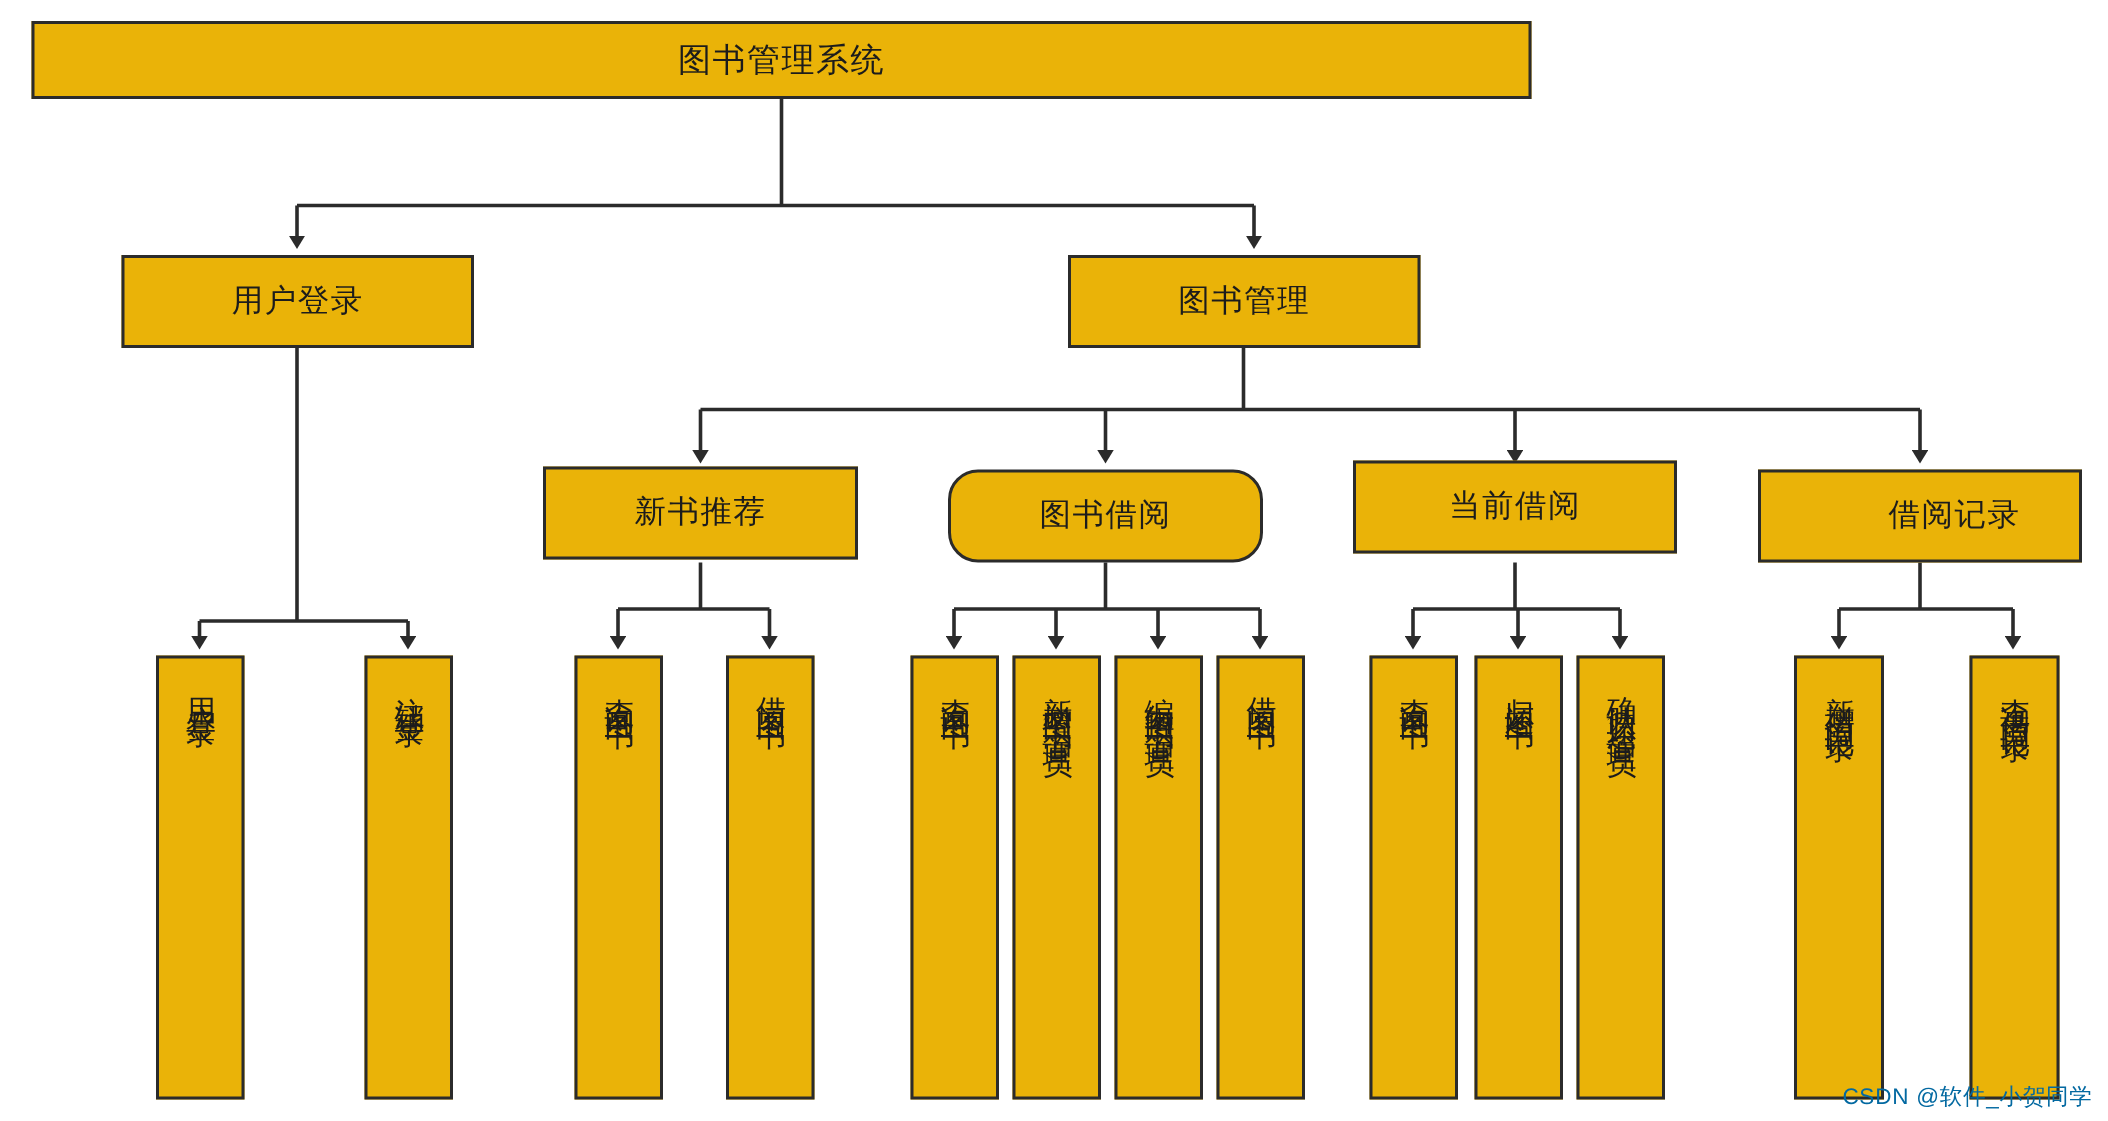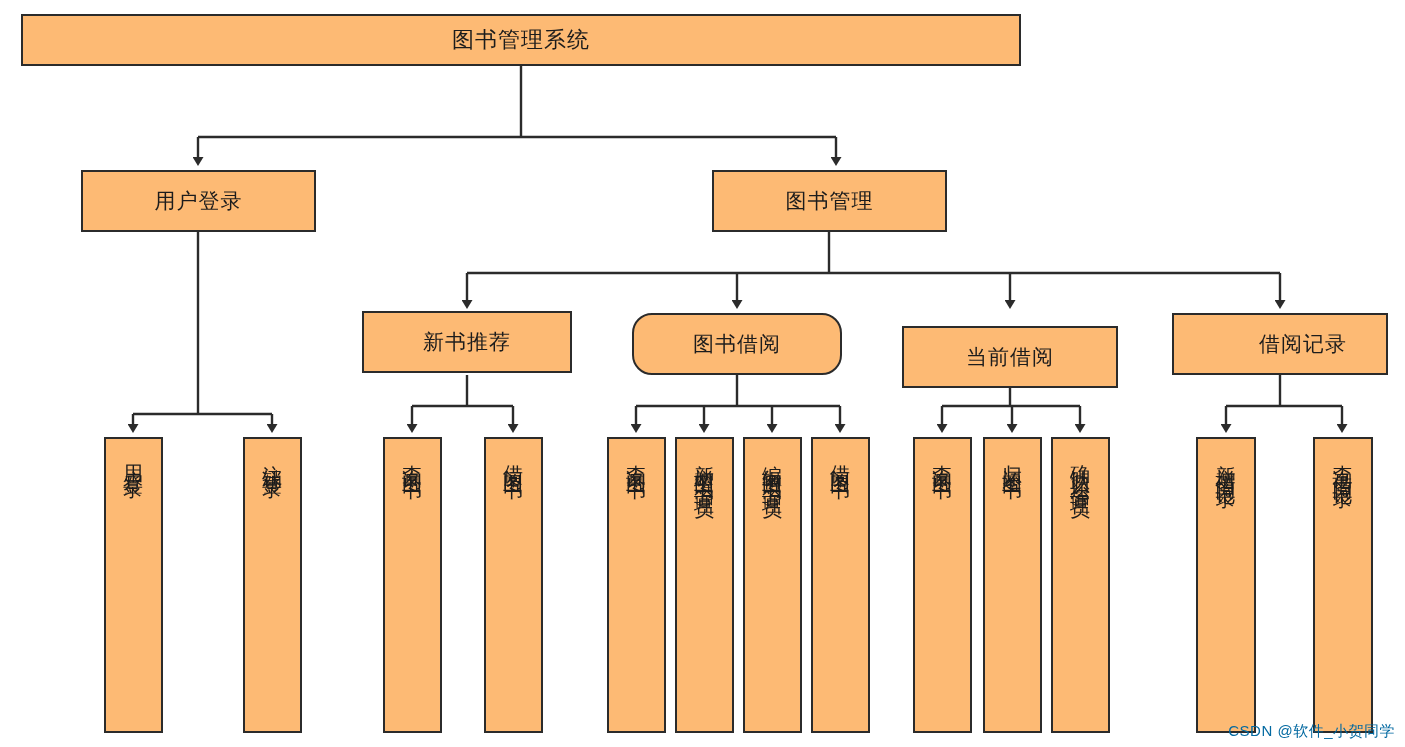--- a/index.html
+++ b/index.html
@@ -21,21 +21,21 @@
     position: absolute;
     left: 0;
     top: 0;
     width: 1405px;
     height: 747px;
     pointer-events: none;
   }
   .node {
     position: absolute;
     box-sizing: border-box;
-    background: #fdba74;
+    background: #eab308;
     border: 2px solid #2b2b2b;
     display: flex;
     align-items: center;
     justify-content: center;
     color: #1c1c1c;
   }
   .node .label {
     display: block;
     text-align: center;
     line-height: 1.15;
@@ -139,21 +139,21 @@
   <div class="node horiz" style="left:712px; top:170px; width:235px; height:62px;justify-content:center;">
     <span class="label">图书管理</span>
   </div>
 
   <div class="node horiz" style="left:362px; top:311px; width:210px; height:62px;">
     <span class="label">新书推荐</span>
   </div>
   <div class="node horiz" style="left:632px; top:313px; width:210px; height:62px;border-radius:20px;">
     <span class="label">图书借阅</span>
   </div>
-  <div class="node horiz" style="left:902px; top:326px; width:216px; height:62px;">
+  <div class="node horiz" style="left:902px; top:307px; width:216px; height:62px;">
     <span class="label">当前借阅</span>
   </div>
   <div class="node horiz" style="left:1172px; top:313px; width:216px; height:62px;padding-left:46px;">
     <span class="label">借阅记录</span>
   </div>
 
   <div class="node vert" style="left:104px; top:437px; width:59px; height:296px;">
     <span class="label">用户登录</span>
   </div>
   <div class="node vert" style="left:243px; top:437px; width:59px; height:296px;">

